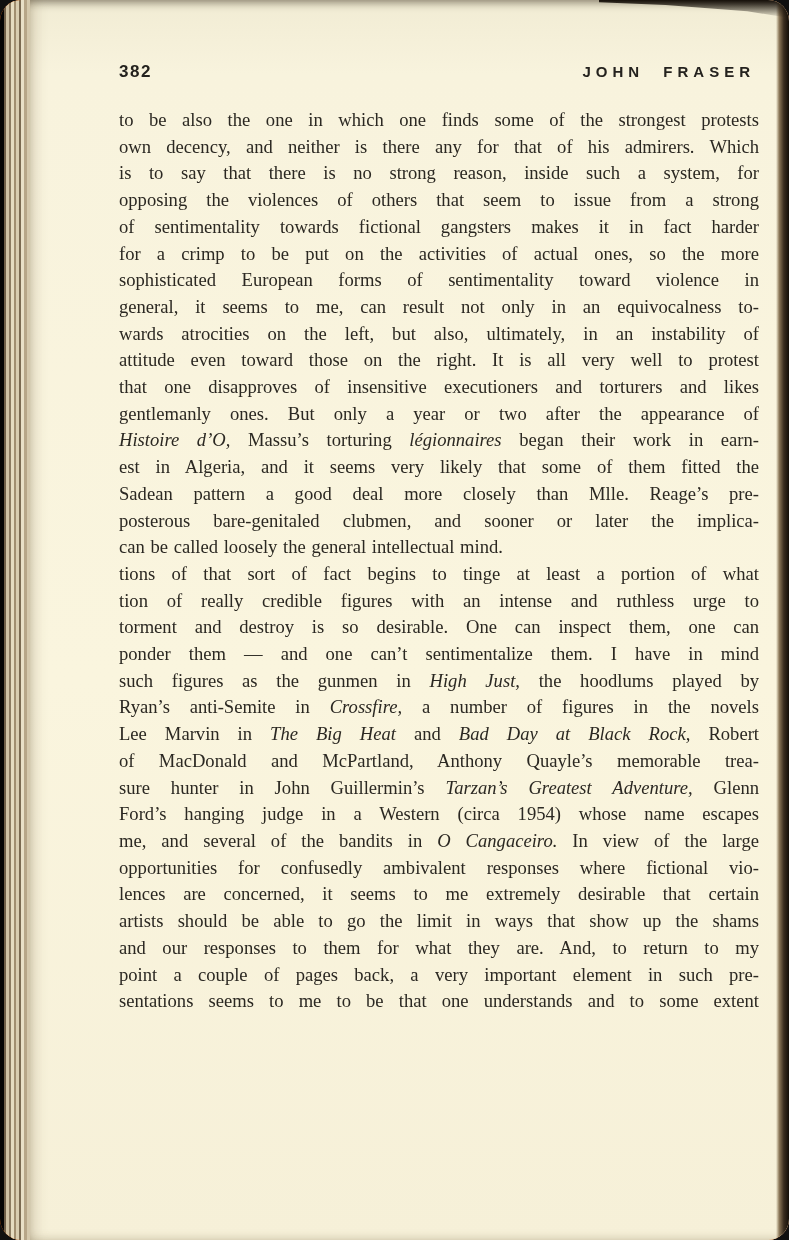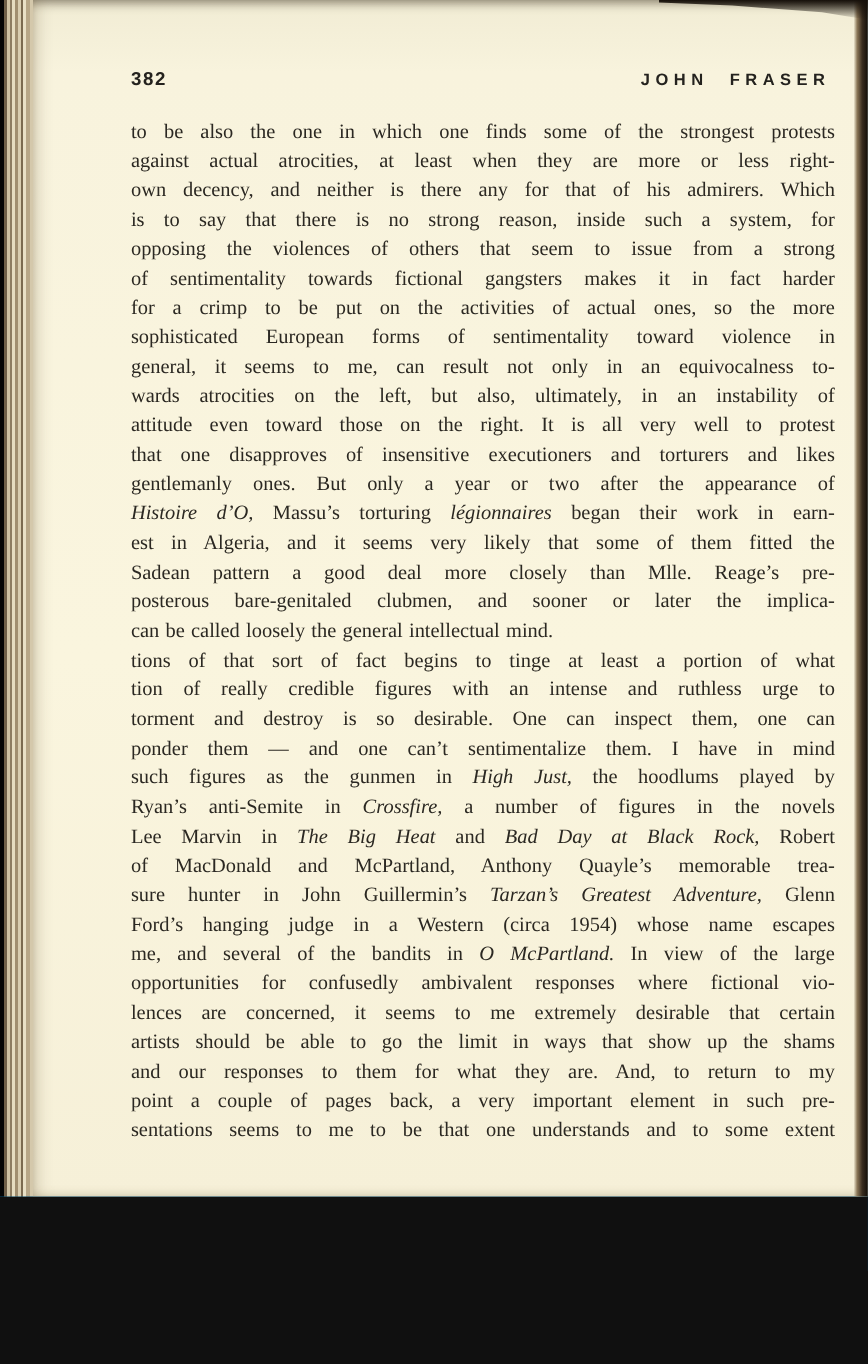--- a/index.html
+++ b/index.html
@@ -1,22 +1,23 @@
 <!DOCTYPE html>
 <html><head>
 <meta charset="utf-8">
 <style>
   html, body { margin: 0; padding: 0; background: #101010; }
   .scan {
     position: relative;
     width: 789px;
-    height: 1088px;
+    height: 1240px;
     overflow: hidden;
-    background: #0369a1;
+    background: #f97316;
     font-family: "Liberation Serif", "DejaVu Serif", serif;
+    border-radius: 21px;
   }
   
   .book-edge {
     position: absolute;
     left: 0; top: 0; bottom: 0;
     width: 30px;
     background: repeating-linear-gradient(90deg,
       #050505 0px, #050505 4px,
       #6f5f48 4px, #6f5f48 6px,
       #cfc2a4 6px, #cfc2a4 9px,
@@ -96,21 +97,20 @@
   <div class="book-edge"></div>
   <div class="page">
     <div class="page-right-shadow"></div>
     <div class="corner-wedge"></div>
     <div class="header">
       <span class="pagenum">382</span>
       <span class="running">JOHN FRASER</span>
     </div>
     <div class="text-block">
         <div class="line"><span>to be also the one in which one finds some of the strongest protests</span></div>
-        <div class="line"><span>against actual atrocities, at least when they are more or less right-</span></div>
         <div class="line"><span>own decency, and neither is there any for that of his admirers. Which</span></div>
         <div class="line"><span>is to say that there is no strong reason, inside such a system, for</span></div>
         <div class="line"><span>opposing the violences of others that seem to issue from a strong</span></div>
         <div class="line"><span>of sentimentality towards fictional gangsters makes it in fact harder</span></div>
         <div class="line"><span>for a crimp to be put on the activities of actual ones, so the more</span></div>
         <div class="line"><span>sophisticated European forms of sentimentality toward violence in</span></div>
         <div class="line"><span>general, it seems to me, can result not only in an equivocalness to-</span></div>
         <div class="line"><span>wards atrocities on the left, but also, ultimately, in an instability of</span></div>
         <div class="line"><span>attitude even toward those on the right. It is all very well to protest</span></div>
         <div class="line"><span>that one disapproves of insensitive executioners and torturers and likes</span></div>
@@ -123,21 +123,21 @@
         <div class="line"><span>tions of that sort of fact begins to tinge at least a portion of what</span></div>
         <div class="line"><span>tion of really credible figures with an intense and ruthless urge to</span></div>
         <div class="line"><span>torment and destroy is so desirable. One can inspect them, one can</span></div>
         <div class="line"><span>ponder them — and one can’t sentimentalize them. I have in mind</span></div>
         <div class="line"><span>such figures as the gunmen in </span><em>High Just,</em><span> the hoodlums played by</span></div>
         <div class="line"><span>Ryan’s anti-Semite in </span><em>Crossfire,</em><span> a number of figures in the novels</span></div>
         <div class="line"><span>Lee Marvin in </span><em>The Big Heat</em><span> and </span><em>Bad Day at Black Rock,</em><span> Robert</span></div>
         <div class="line"><span>of MacDonald and McPartland, Anthony Quayle’s memorable trea-</span></div>
         <div class="line"><span>sure hunter in John Guillermin’s </span><em>Tarzan’s Greatest Adventure,</em><span> Glenn</span></div>
         <div class="line"><span>Ford’s hanging judge in a Western (circa 1954) whose name escapes</span></div>
-        <div class="line"><span>me, and several of the bandits in </span><em>O McPartland.</em><span> In view of the large</span></div>
+        <div class="line"><span>me, and several of the bandits in </span><em>O Cangaceiro.</em><span> In view of the large</span></div>
         <div class="line"><span>opportunities for confusedly ambivalent responses where fictional vio-</span></div>
         <div class="line"><span>lences are concerned, it seems to me extremely desirable that certain</span></div>
         <div class="line"><span>artists should be able to go the limit in ways that show up the shams</span></div>
         <div class="line"><span>and our responses to them for what they are. And, to return to my</span></div>
         <div class="line"><span>point a couple of pages back, a very important element in such pre-</span></div>
         <div class="line"><span>sentations seems to me to be that one understands and to some extent</span></div>
       </div>
   </div>
 </div>
 

